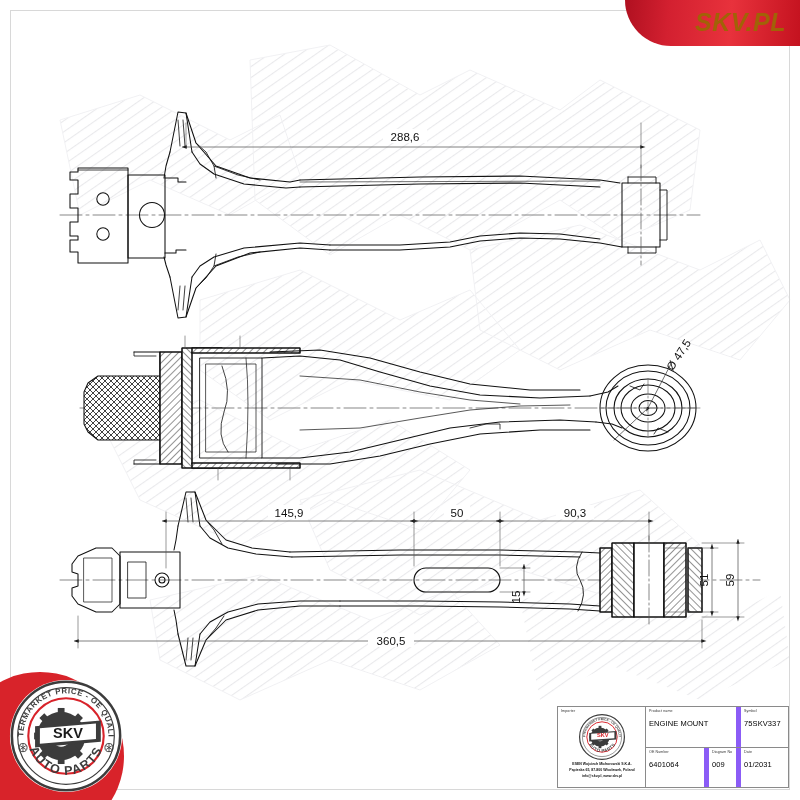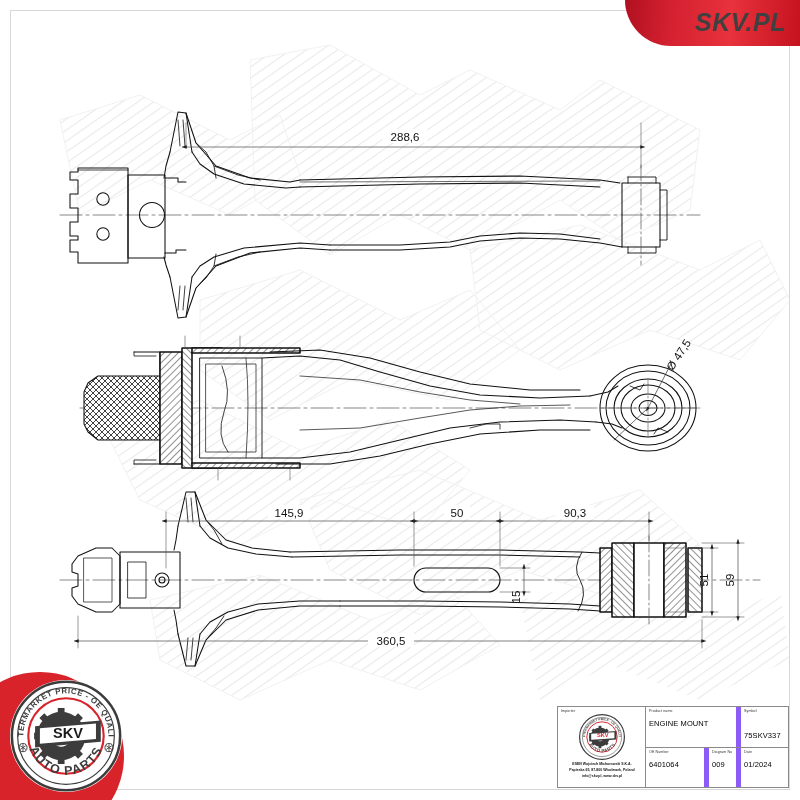--- a/index.html
+++ b/index.html
@@ -44,21 +44,21 @@
   #skv-banner .shape {
     position: absolute;
     right: 0; top: 0;
     width: 175px; height: 46px;
     background: linear-gradient(95deg, #b01020 0%, #d32030 25%, #e8323c 60%, #c4121f 100%);
     border-bottom-left-radius: 46px 46px;
   }
   #skv-banner .txt {
     position: absolute;
     right: 14px; top: 8px;
-    color: #404040;
+    color: #a16207;
     font-size: 25px;
     font-weight: bold;
     font-style: italic;
     letter-spacing: 0.5px;
     font-family: "Liberation Sans", sans-serif;
   }
   
   #badge-wrap {
     position: absolute;
     left: 0; bottom: 0;
@@ -139,21 +139,21 @@
   }
   .tb-cell.bordered { border-right: 5px solid #8b5cf6; }
   .tb-value {
     font-size: 7.5px;
     color: #000;
     margin-top: 6px;
     letter-spacing: 0.1px;
     white-space: nowrap;
   }
   .c-prodname { width: 95px; }
-  .c-symbol   { flex: 1; gap: 12px; }
+  .c-symbol   { flex: 1; }
   .c-oe       { width: 63px; }
   .c-diag     { width: 32px; }
   .c-date     { flex: 1; }
   .dim-text { font-family: "Liberation Sans", sans-serif; }
 </style>
 </head>
 <body>
 
 <div id="page">
 
@@ -543,19 +543,19 @@
         <div class="tb-cell bordered c-oe">
           <div class="tb-caption">OE Number</div>
           <div class="tb-value">6401064</div>
         </div>
         <div class="tb-cell bordered c-diag">
           <div class="tb-caption">Diagram No</div>
           <div class="tb-value">009</div>
         </div>
         <div class="tb-cell c-date">
           <div class="tb-caption">Date</div>
-          <div class="tb-value">01/2024</div>
+          <div class="tb-value">01/2031</div>
         </div>
       </div>
     </div>
   </div>
 
 </div>
 
 </body></html>

